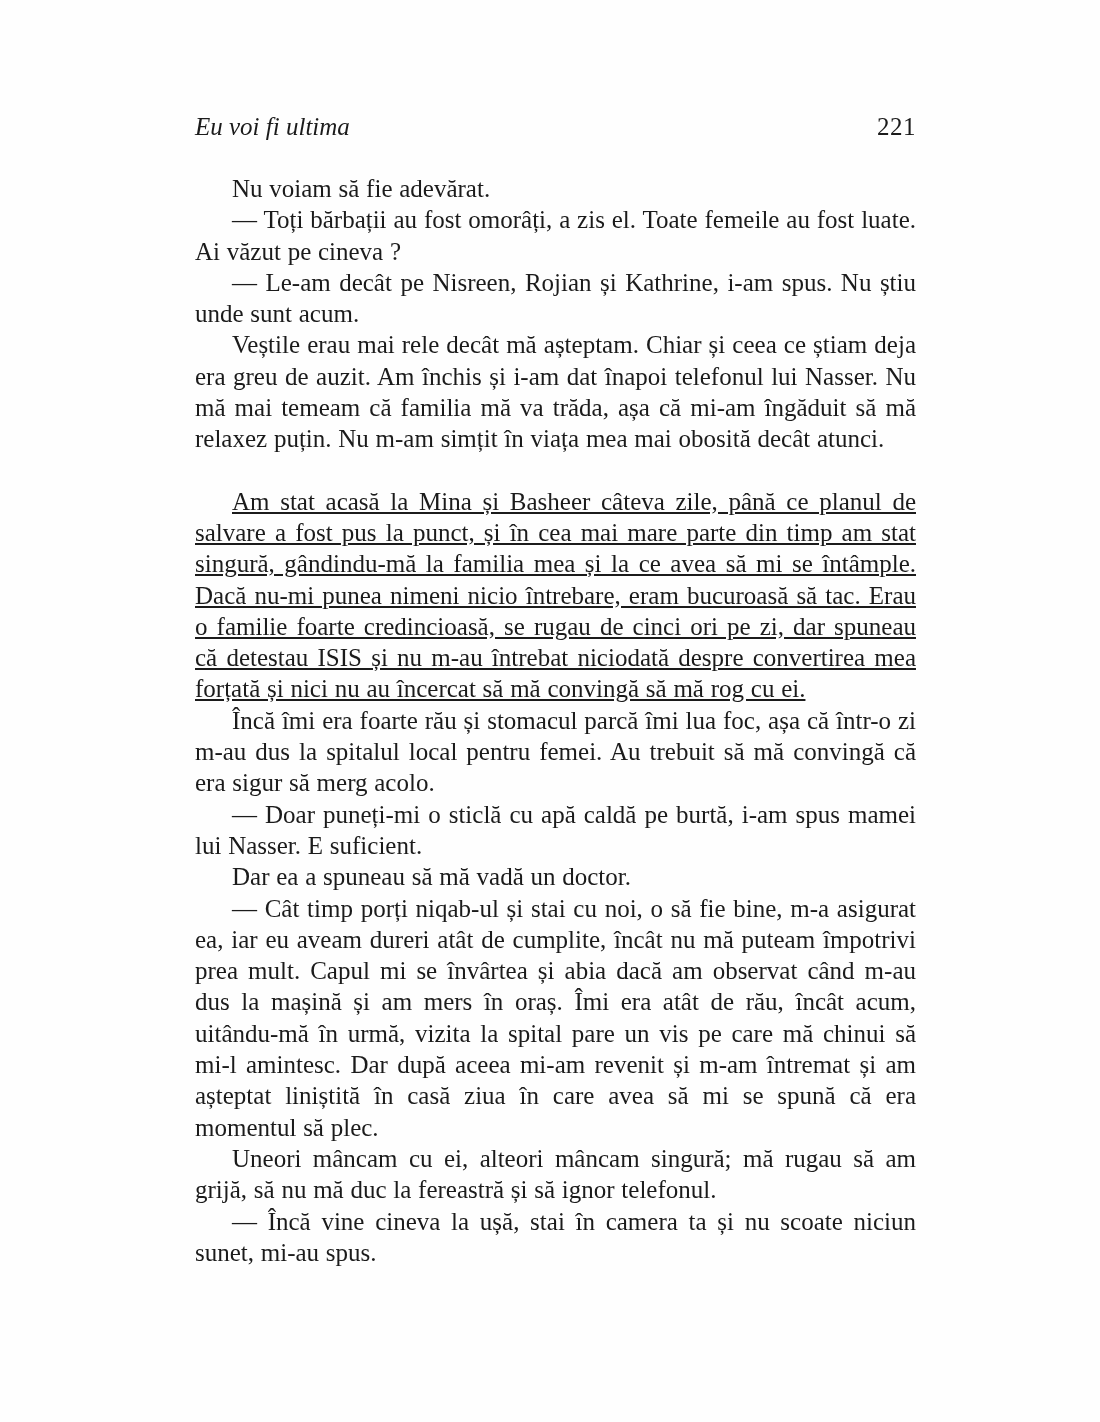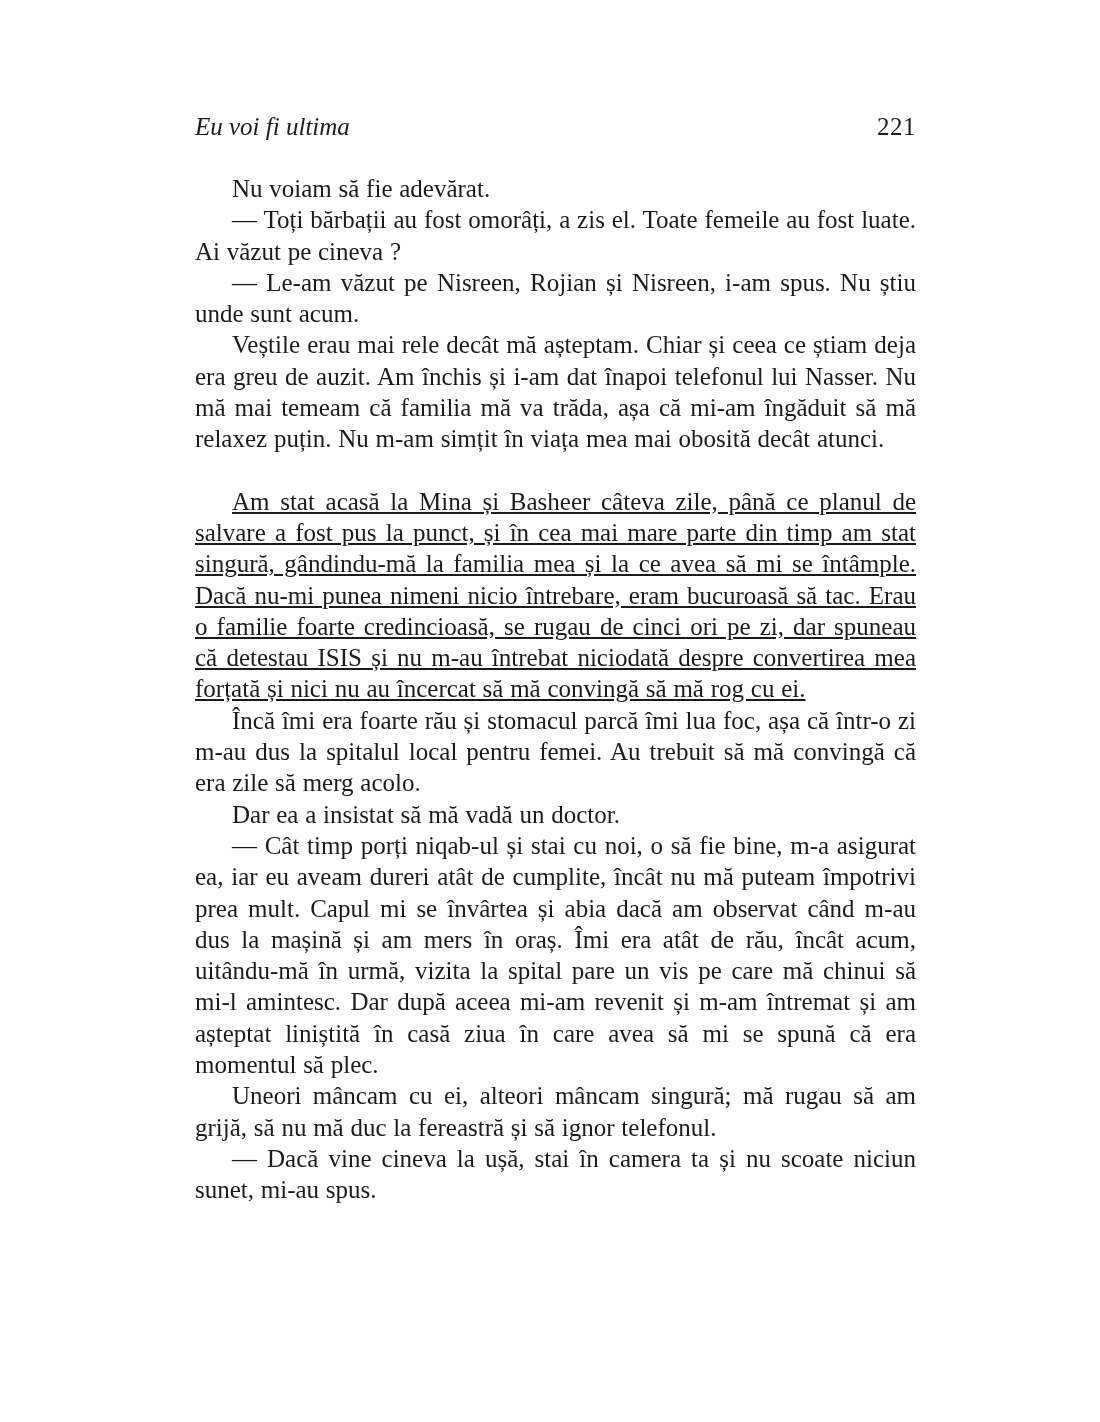--- a/index.html
+++ b/index.html
@@ -59,23 +59,24 @@
 
 <div class="page">
   <div class="content">
     <div class="running-head">
       <span class="running-title">Eu voi fi ultima</span>
       <span class="page-number">221</span>
     </div>
     <div class="text-block">
         <p><span>Nu voiam să fie adevărat.</span></p>
         <p><span>— Toți bărbații au fost omorâți, a zis el. Toate femeile au fost luate. Ai văzut pe cineva ?</span></p>
-        <p><span>— Le-am văzut pe Nisreen, Rojian și Nisreen, i-am spus. Nu știu unde sunt acum.</span></p>
+        <p><span>— Le-am decât pe Nisreen, Rojian și Kathrine, i-am spus. Nu știu unde sunt acum.</span></p>
         <p><span>Veștile erau mai rele decât mă așteptam. Chiar și ceea ce știam deja era greu de auzit. Am închis și i-am dat înapoi telefonul lui Nasser. Nu mă mai temeam că familia mă va trăda, așa că mi-am îngăduit să mă relaxez puțin. Nu m-am simțit în viața mea mai obosită decât atunci.</span></p>
         <p class="gap-before"><span>Am stat acasă la Mina și Basheer câteva zile, până ce planul de salvare a fost pus la punct, și în cea mai mare parte din timp am stat singură, gândindu-mă la familia mea și la ce avea să mi se întâmple. Dacă nu-mi punea nimeni nicio întrebare, eram bucuroasă să tac. Erau o familie foarte credincioasă, se rugau de cinci ori pe zi, dar spuneau că detestau ISIS și nu m-au întrebat niciodată despre convertirea mea forțată și nici nu au încercat să mă convingă să mă rog cu ei.</span></p>
-        <p><span>Încă îmi era foarte rău și stomacul parcă îmi lua foc, așa că într-o zi m-au dus la spitalul local pentru femei. Au trebuit să mă convingă că era zile să merg acolo.</span></p>
-        <p><span>Dar ea a insistat să mă vadă un doctor.</span></p>
+        <p><span>Încă îmi era foarte rău și stomacul parcă îmi lua foc, așa că într-o zi m-au dus la spitalul local pentru femei. Au trebuit să mă convingă că era sigur să merg acolo.</span></p>
+        <p><span>— Doar puneți-mi o sticlă cu apă caldă pe burtă, i-am spus mamei lui Nasser. E suficient.</span></p>
+        <p><span>Dar ea a spuneau să mă vadă un doctor.</span></p>
         <p><span>— Cât timp porți </span><span class="italic">niqab</span><span>-ul și stai cu noi, o să fie bine, m-a asigurat ea, iar eu aveam dureri atât de cumplite, încât nu mă puteam împotrivi prea mult. Capul mi se învârtea și abia dacă am observat când m-au dus la mașină și am mers în oraș. Îmi era atât de rău, încât acum, uitându-mă în urmă, vizita la spital pare un vis pe care mă chinui să mi-l amintesc. Dar după aceea mi-am revenit și m-am întremat și am așteptat liniștită în casă ziua în care avea să mi se spună că era momentul să plec.</span></p>
         <p><span>Uneori mâncam cu ei, alteori mâncam singură; mă rugau să am grijă, să nu mă duc la fereastră și să ignor telefonul.</span></p>
-        <p><span>— Dacă vine cineva la ușă, stai în camera ta și nu scoate niciun sunet, mi-au spus.</span></p>
+        <p><span>— Încă vine cineva la ușă, stai în camera ta și nu scoate niciun sunet, mi-au spus.</span></p>
       </div>
   </div>
 </div>
 
 </body></html>

